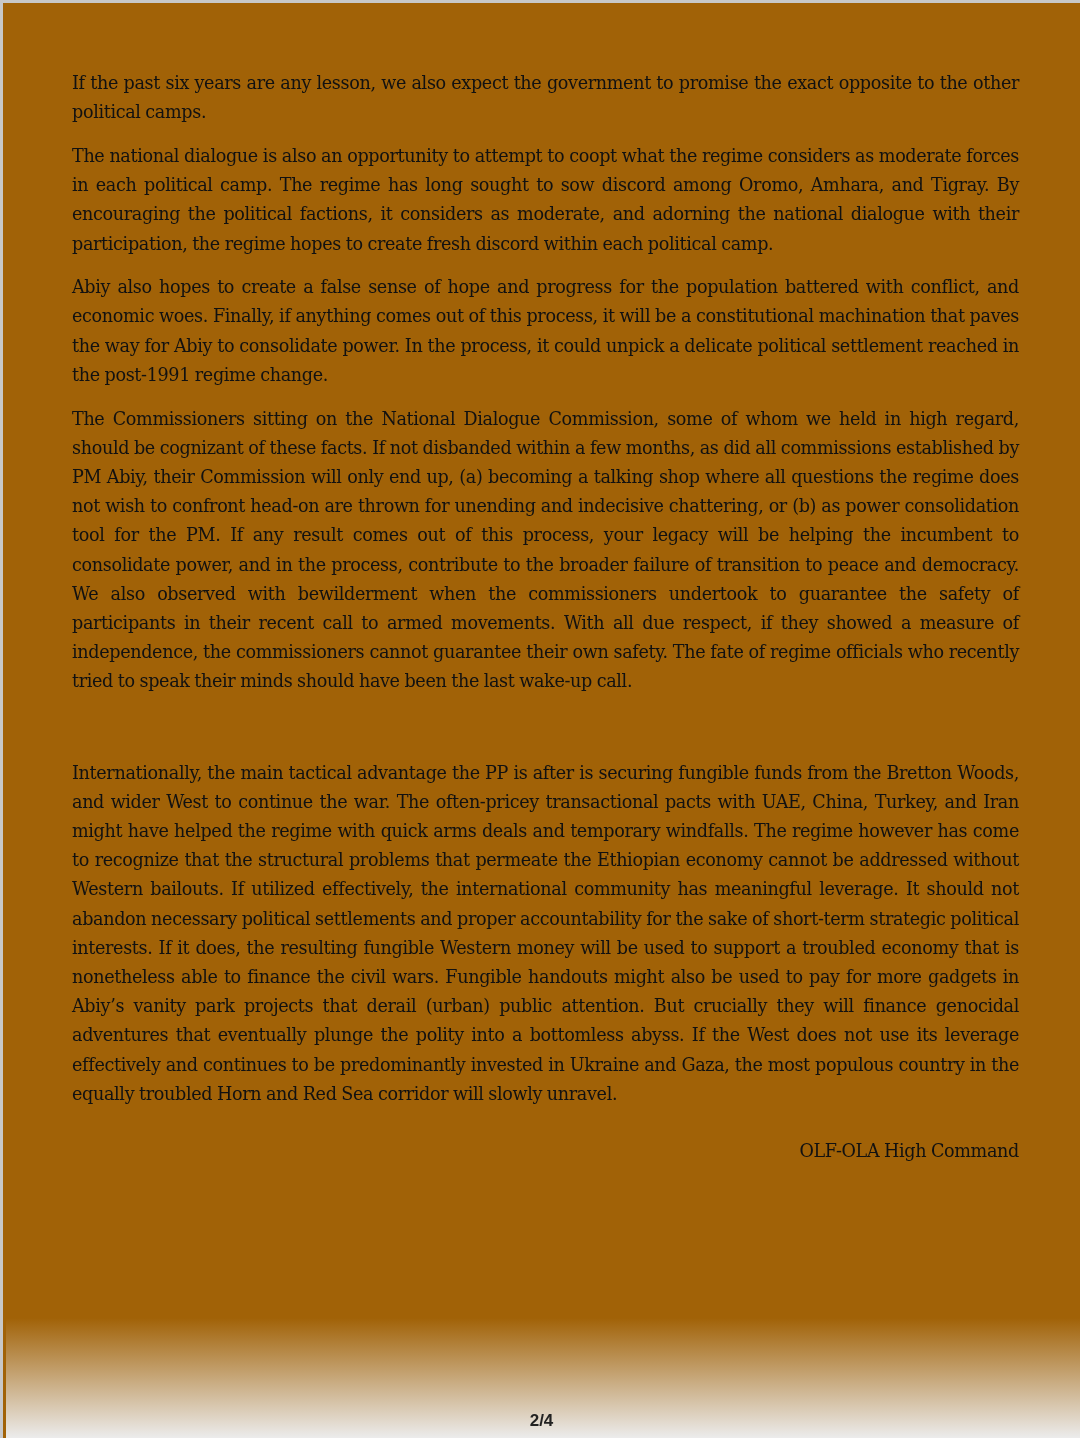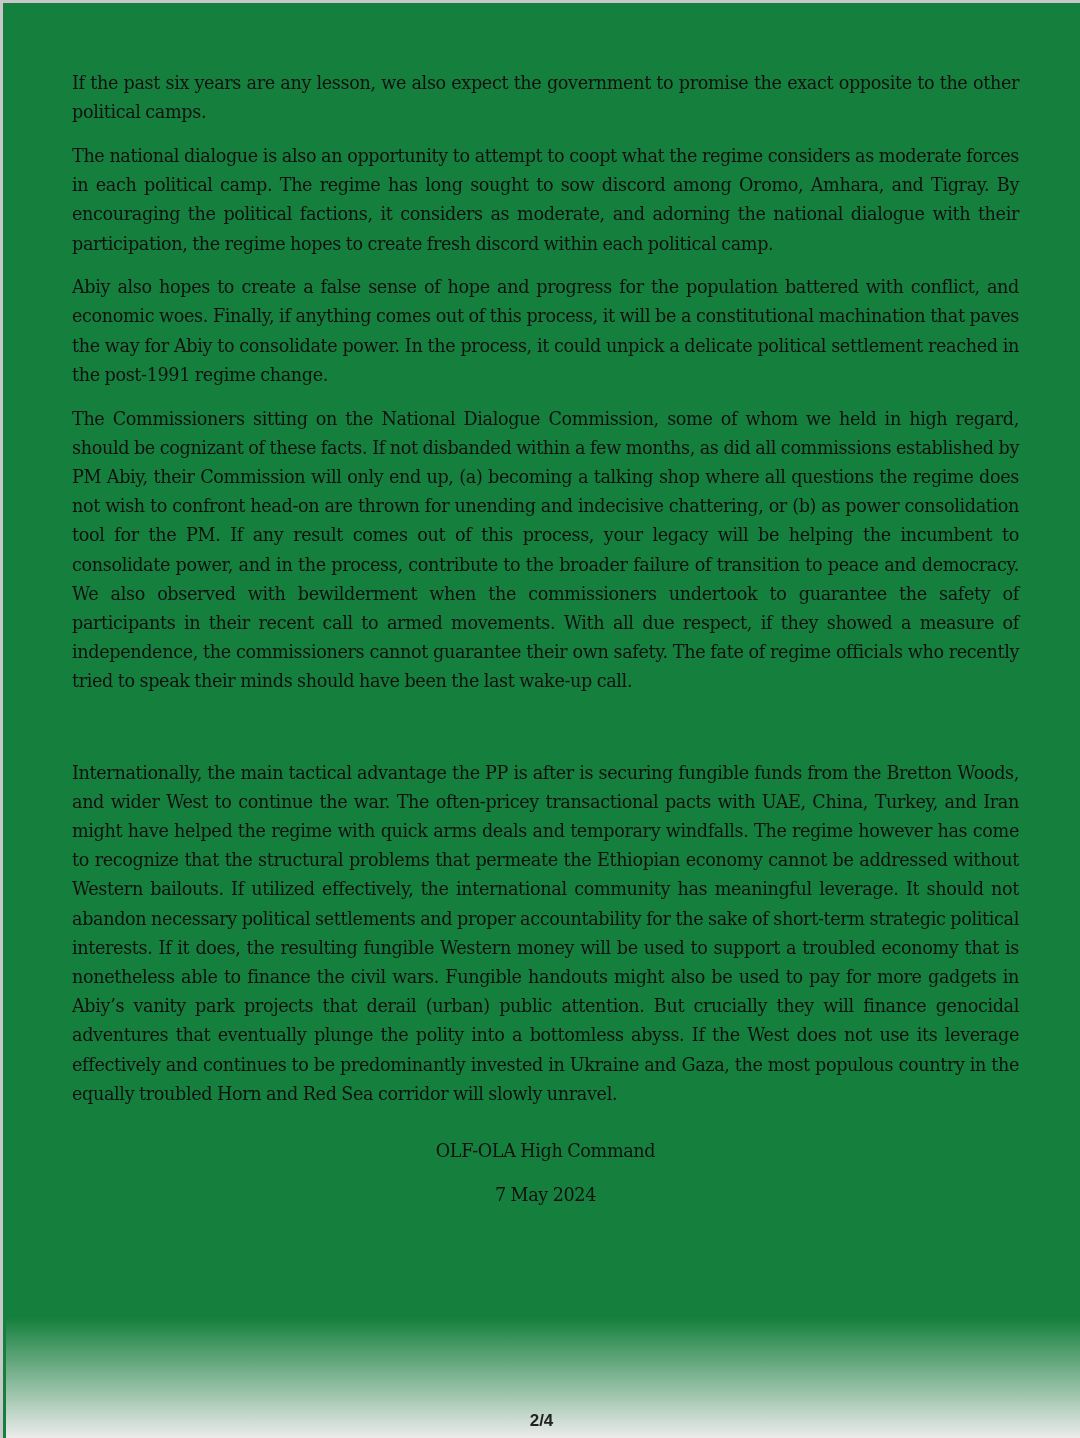--- a/index.html
+++ b/index.html
@@ -7,40 +7,40 @@
     width: 1080px; height: 1438px; overflow: hidden;
     background: #ffffff;
     position: relative;
   }
   .page {
     position: absolute; left: 0; top: 0;
     width: 1080px; height: 1438px;
     box-sizing: border-box;
     border-top: 3px solid #c8c8c8;
     border-left: 3px solid #c8c8c8;
-    background: #15803d;
+    background: #a16207;
   }
   .content {
     position: absolute;
     left: 69px; top: 66px;
     width: 947px;
     font-family: "DejaVu Serif", "Liberation Serif", serif;
     font-size: 17.6px;
     line-height: 29.2px;
     color: #111111;
     letter-spacing: -0.35px;
     word-spacing: -0.5px;
   }
   .content p {
     margin: 0 0 14.5px 0;
     text-align: justify;
   }
   .content p.gap-after { margin-bottom: 62px; }
   .content p.last-para { margin-bottom: 28px; }
-  .content p.sig { margin-bottom: 14.5px; text-align: center; }
+  .content p.sig { margin-bottom: 14.5px; text-align: right; }
   .footer-fade {
     position: absolute; left: 3px; right: 0; bottom: 0; height: 120px;
     background: linear-gradient(to bottom, rgba(255,255,255,0) 0%, #ececec 100%);
   }
   .page-indicator {
     position: absolute; left: 0; right: 0; bottom: 2px;
     text-align: center;
     font-family: "Liberation Sans", "DejaVu Sans", sans-serif;
     font-size: 17px; font-weight: bold; color: #222;
     height: 30px; line-height: 30px;
@@ -50,17 +50,16 @@
 <body>
 
 <div class="page">
   <div class="content">
     <p>If the past six years are any lesson, we also expect the government to promise the exact opposite to the other political camps.</p>
     <p>The national dialogue is also an opportunity to attempt to coopt what the regime considers as moderate forces in each political camp. The regime has long sought to sow discord among Oromo, Amhara, and Tigray. By encouraging the political factions, it considers as moderate, and adorning the national dialogue with their participation, the regime hopes to create fresh discord within each political camp.</p>
     <p>Abiy also hopes to create a false sense of hope and progress for the population battered with conflict, and economic woes. Finally, if anything comes out of this process, it will be a constitutional machination that paves the way for Abiy to consolidate power. In the process, it could unpick a delicate political settlement reached in the post-1991 regime change.</p>
     <p class="gap-after">The Commissioners sitting on the National Dialogue Commission, some of whom we held in high regard, should be cognizant of these facts. If not disbanded within a few months, as did all commissions established by PM Abiy, their Commission will only end up, (a) becoming a talking shop where all questions the regime does not wish to confront head-on are thrown for unending and indecisive chattering, or (b) as power consolidation tool for the PM. If any result comes out of this process, your legacy will be helping the incumbent to consolidate power, and in the process, contribute to the broader failure of transition to peace and democracy. We also observed with bewilderment when the commissioners undertook to guarantee the safety of participants in their recent call to armed movements. With all due respect, if they showed a measure of independence, the commissioners cannot guarantee their own safety. The fate of regime officials who recently tried to speak their minds should have been the last wake-up call.</p>
     <p class="last-para">Internationally, the main tactical advantage the PP is after is securing fungible funds from the Bretton Woods, and wider West to continue the war. The often-pricey transactional pacts with UAE, China, Turkey, and Iran might have helped the regime with quick arms deals and temporary windfalls. The regime however has come to recognize that the structural problems that permeate the Ethiopian economy cannot be addressed without Western bailouts. If utilized effectively, the international community has meaningful leverage. It should not abandon necessary political settlements and proper accountability for the sake of short-term strategic political interests. If it does, the resulting fungible Western money will be used to support a troubled economy that is nonetheless able to finance the civil wars.  Fungible handouts might also be used to pay for more gadgets in Abiy’s vanity park projects that derail (urban) public attention. But crucially they will finance genocidal adventures that eventually plunge the polity into a bottomless abyss. If the West does not use its leverage effectively and continues to be predominantly invested in Ukraine and Gaza, the most populous country in the equally troubled Horn and Red Sea corridor will slowly unravel.</p>
     <p class="sig">OLF-OLA High Command</p>
-    <p class="sig">7 May 2024</p>
   </div>
   <div class="footer-fade"></div>
   <div class="page-indicator">2/4</div>
 </div>
 
 </body></html>

